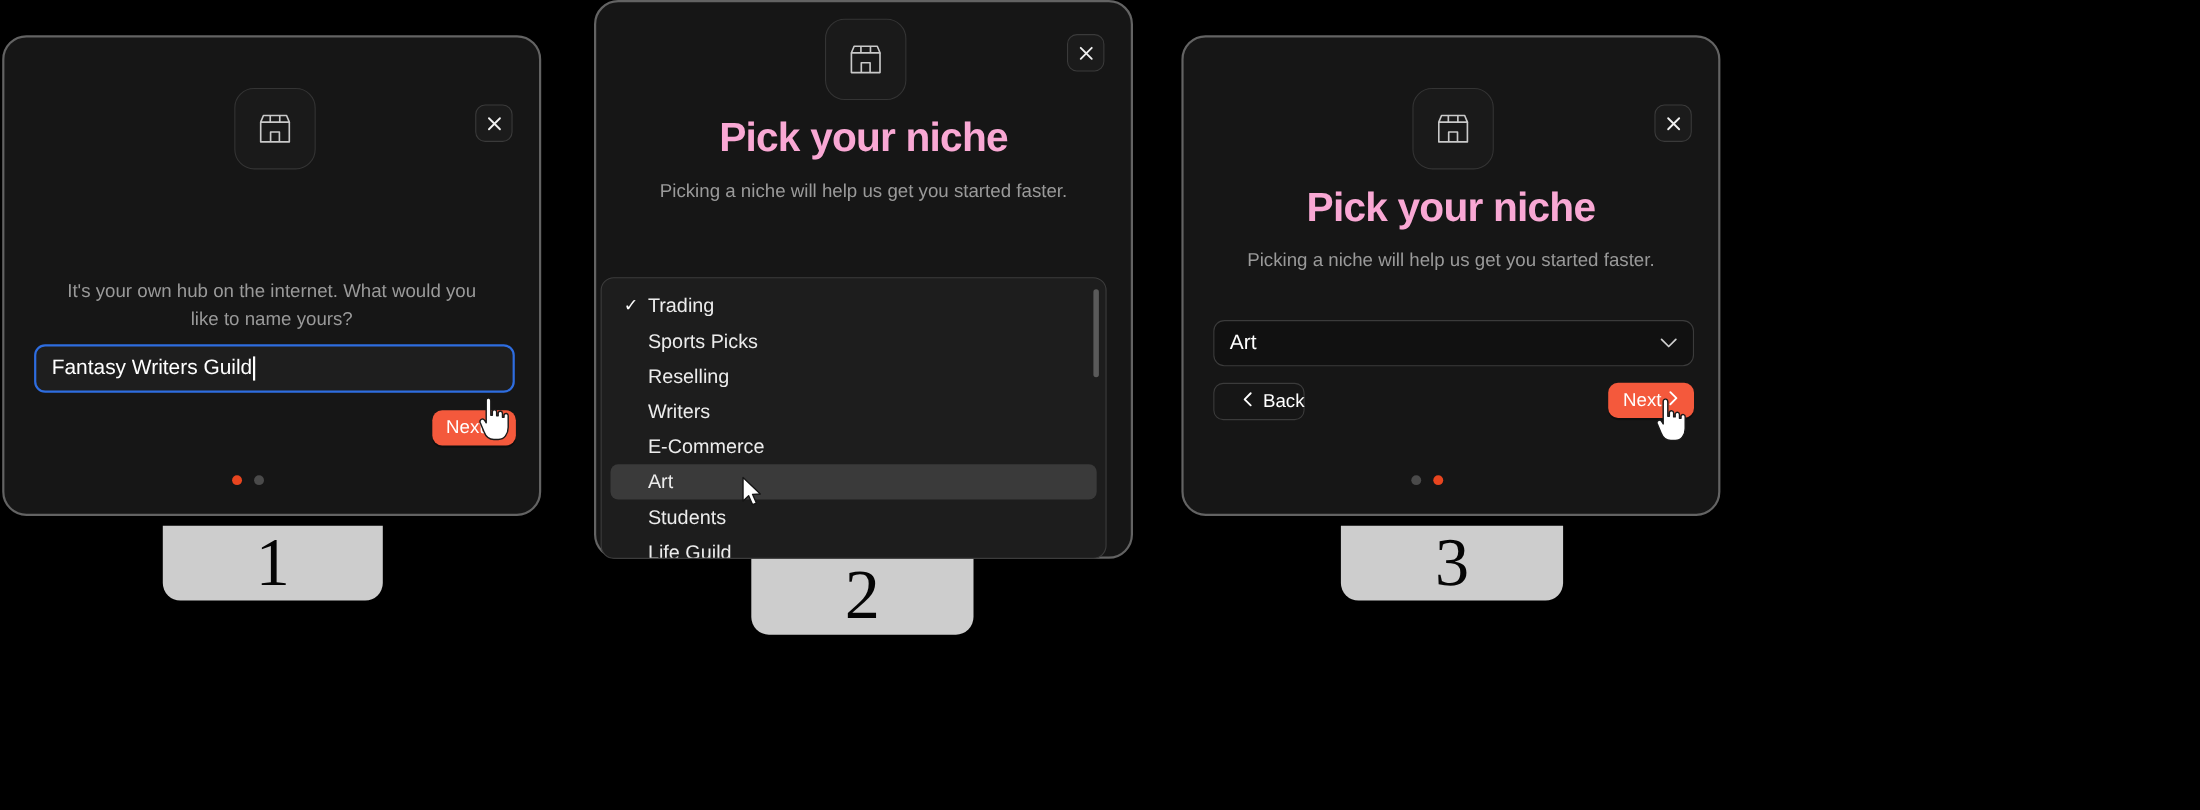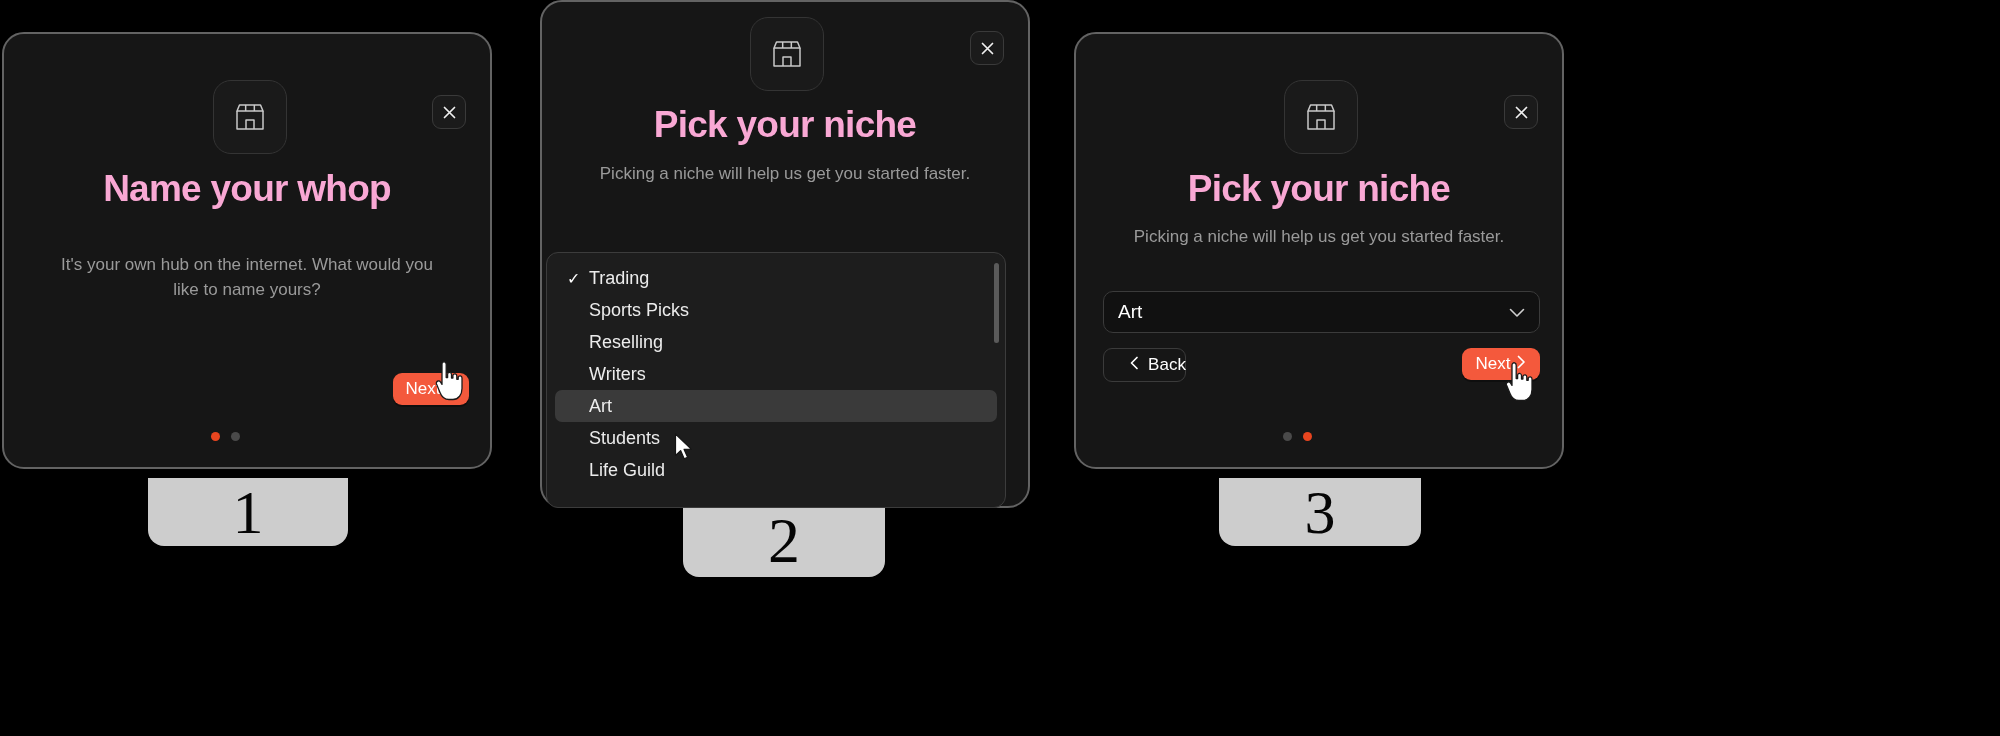--- a/index.html
+++ b/index.html
@@ -201,24 +201,27 @@
 
       <div class="icon-tile" style="left:209px; top:46px;">
         <svg width="40" height="40" viewBox="0 0 40 40" aria-hidden="true">
           <path d="M7 14 L9.5 8 H30.5 L33 14 Z" fill="none" stroke="#c9c9c9" stroke-width="1.5" stroke-linejoin="round"></path>
           <path d="M7 14 L7 32 H33 L33 14" fill="none" stroke="#c9c9c9" stroke-width="1.5" stroke-linejoin="round"></path>
           <path d="M15.67 14 L15.67 8 M24.33 14 L24.33 8" stroke="#c9c9c9" stroke-width="1.5"></path>
           <path d="M16 32 L16 23 H24 L24 32" fill="none" stroke="#c9c9c9" stroke-width="1.5" stroke-linejoin="round"></path>
         </svg>
       </div>
 
-      <div class="title" style="top:136px; font-size:37px;">Name your whop</div>
 
       <div class="subtitle" style="top:191px; padding:0 42px;margin-top:28px;">It's your own hub on the internet. What would you like to name yours?</div>
 
+      <div class="text-input" style="left:27px; top:279px; width:437px; height:44px;" title="Name your whop">
+        <span>Fantasy Writers Guild</span>
+          <i class="caret"></i>
+      </div>
 
       <div class="next-btn" style="left:389px; top:339px; width:76px; height:32px;">
         <span>Next</span>
         <span>
           <svg width="9" height="14" viewBox="0 0 9 14" aria-hidden="true">
             <path d="M1.5 1.5 L7 7 L1.5 12.5" fill="none" stroke="#ffffff" stroke-width="1.7" stroke-linecap="round" stroke-linejoin="round"></path>
           </svg>
         </span>
       </div>
 
@@ -277,20 +280,24 @@
       <span>Sports Picks</span>
     </div>
     <div class="dd-item">
       <span class="tick"></span>
       <span>Reselling</span>
     </div>
     <div class="dd-item">
       <span class="tick"></span>
       <span>Writers</span>
     </div>
+    <div class="dd-item">
+      <span class="tick"></span>
+      <span>E-Commerce</span>
+    </div>
     <div class="dd-item highlight">
       <span class="tick"></span>
       <span>Art</span>
     </div>
     <div class="dd-item">
       <span class="tick"></span>
       <span>Students</span>
     </div>
     <div class="dd-item">
       <span class="tick"></span>

